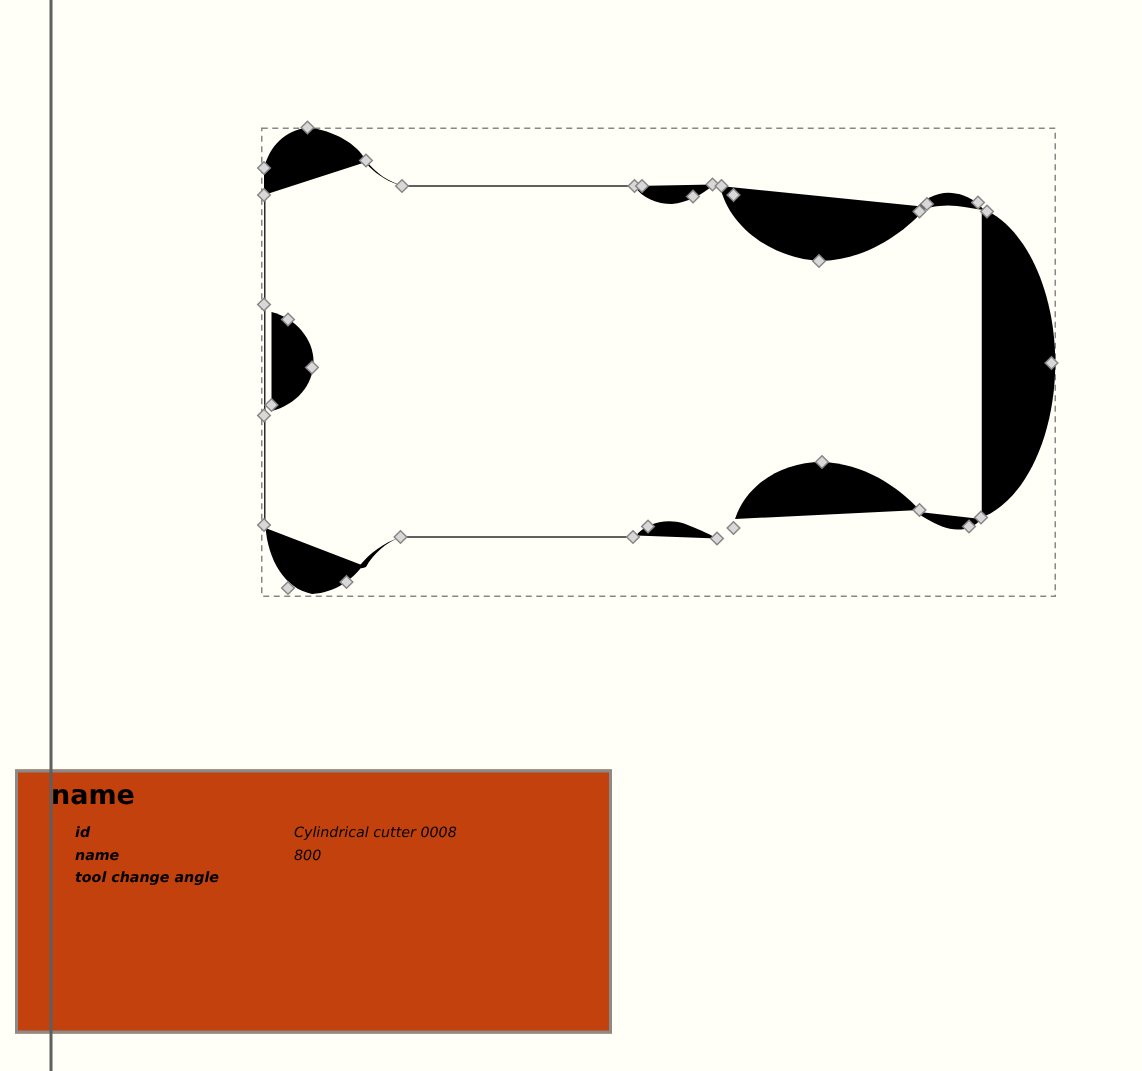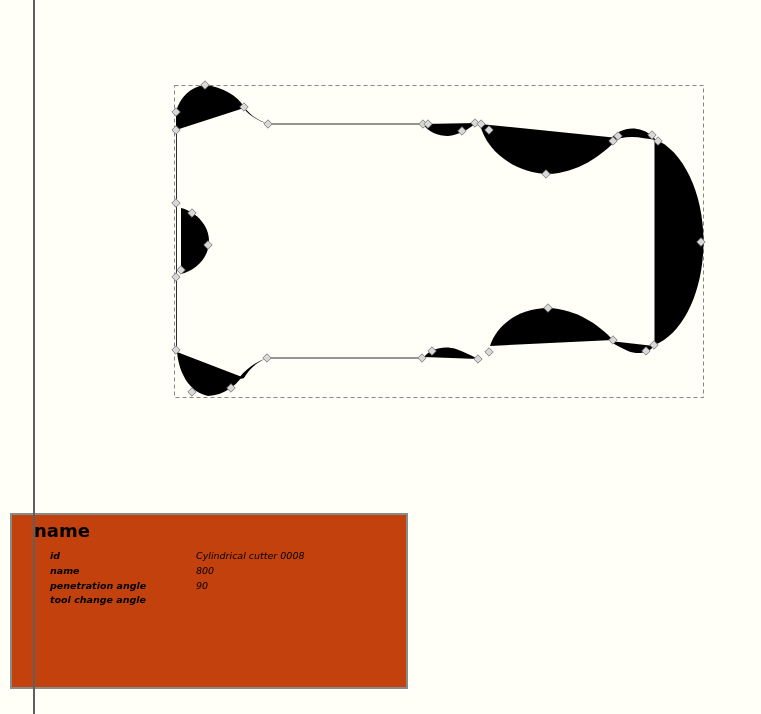--- a/index.html
+++ b/index.html
@@ -109,24 +109,20 @@
     <div class="prop-rows" id="prop-rows">
         <div class="prop-row">
           <span class="p-label">id</span>
           <span class="p-value">Cylindrical cutter 0008</span>
         </div>
         <div class="prop-row">
           <span class="p-label">name</span>
           <span class="p-value">800</span>
         </div>
         <div class="prop-row">
-          <span class="p-label">penetration angle</span>
-          <span class="p-value">90</span>
-        </div>
-        <div class="prop-row">
           <span class="p-label">tool change angle</span>
           <span class="p-value"></span>
         </div>
       </div>
   </div>
 
   <div id="ruler-line" style="background: rgb(95, 95, 95);"></div>
 </div>
 
 </body></html>

